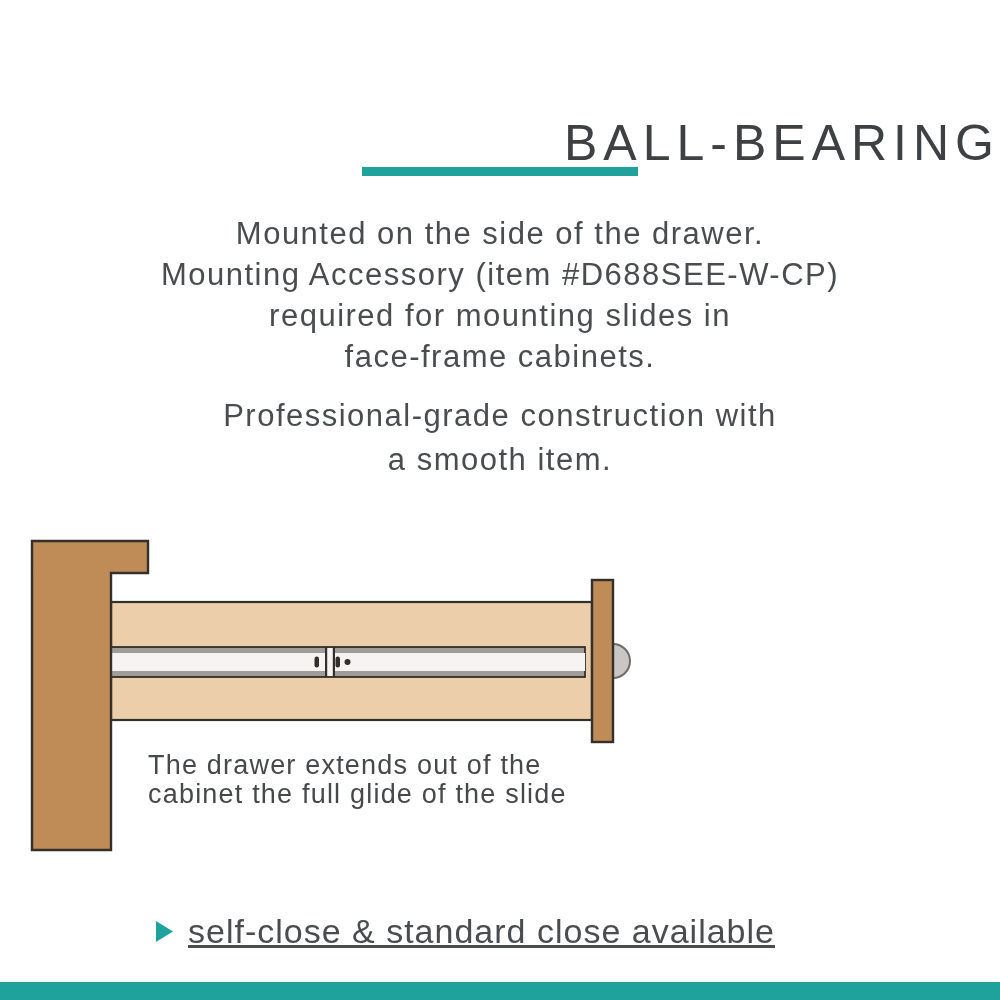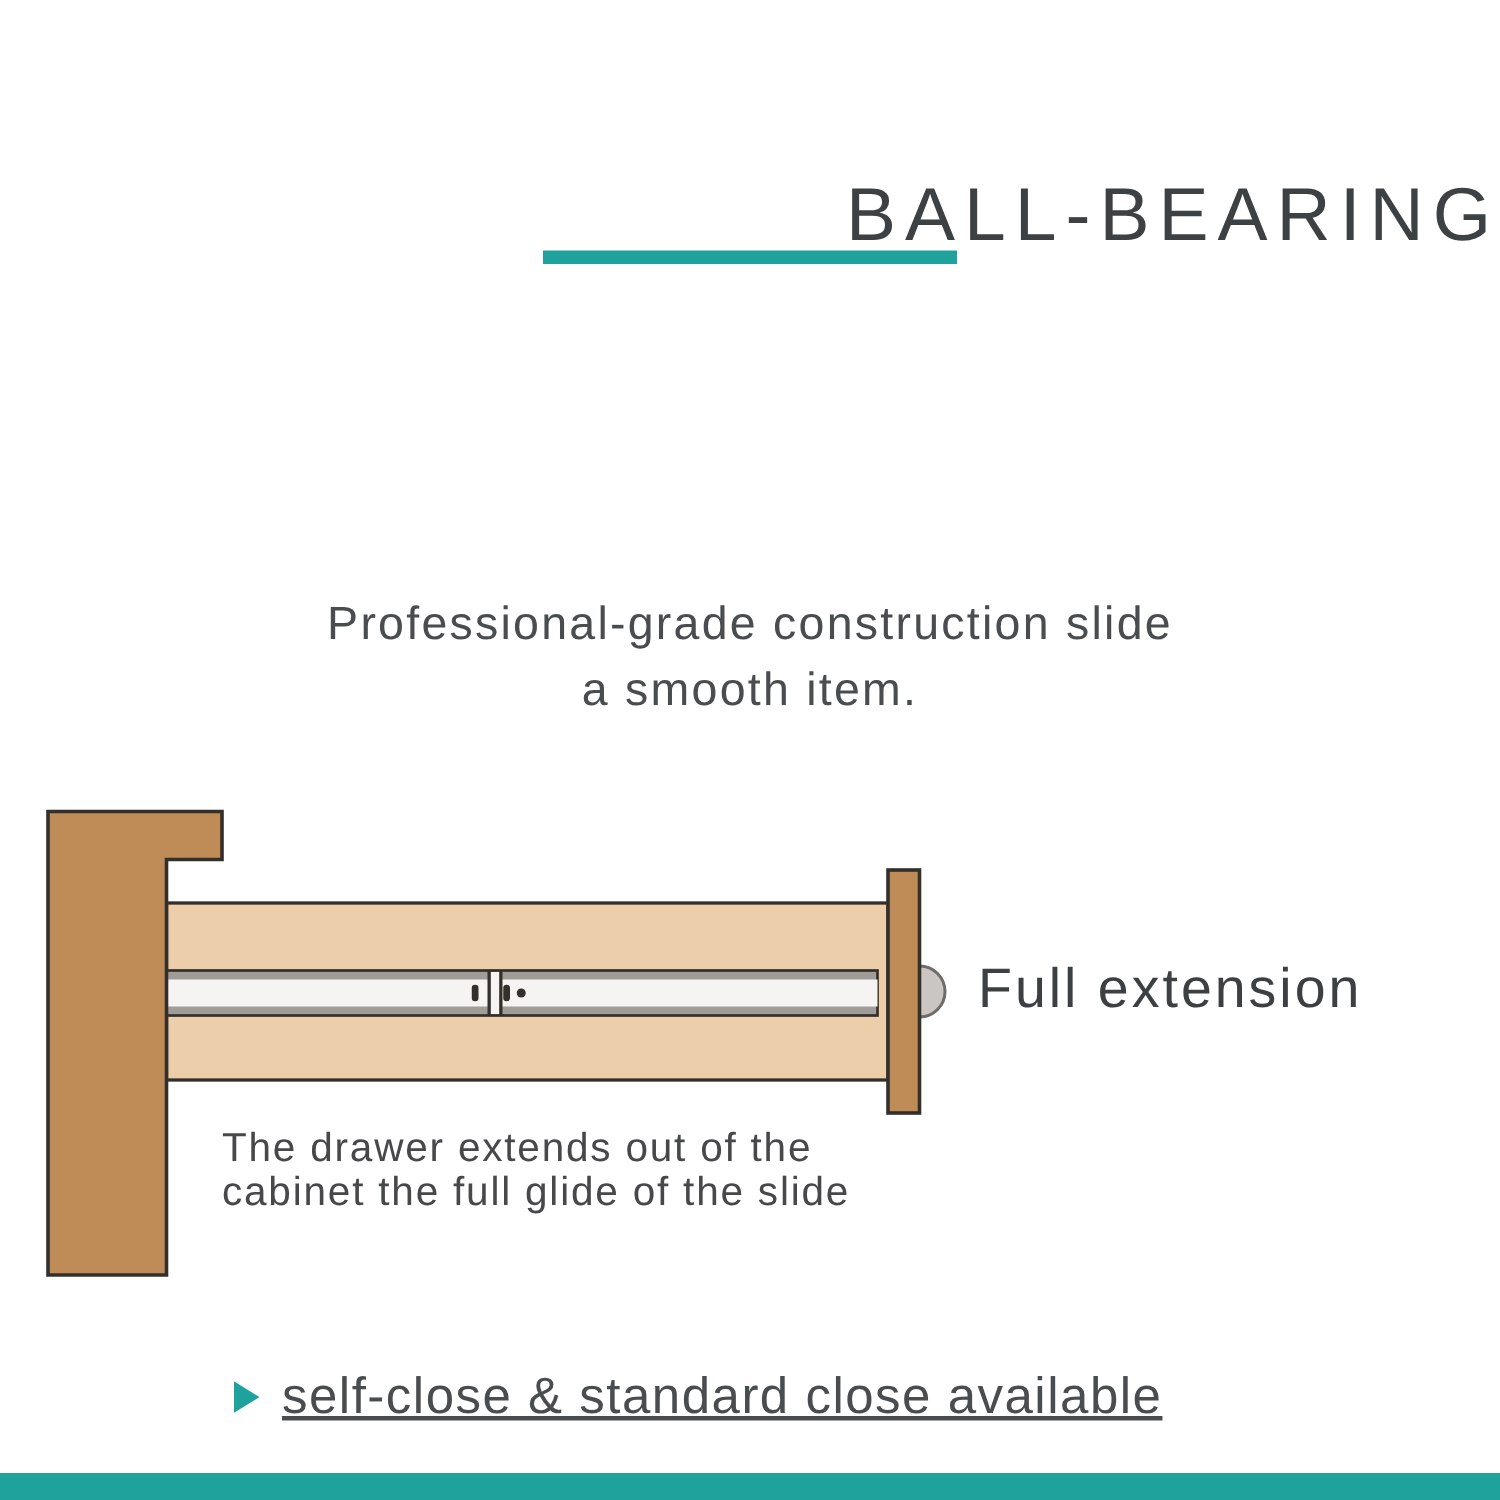--- a/index.html
+++ b/index.html
@@ -45,23 +45,29 @@
 </style>
 </head>
 <body>
 
 <div class="stage">
 
   <div class="page-title">BALL-BEARING</div>
 
   <div class="title-divider" style="background: rgb(31, 162, 155);"></div>
 
+  <div class="para para-1">
+    <div>Mounted on the side of the drawer.</div>
+    <div>Mounting Accessory (item #D688SEE-W-CP)</div>
+    <div>required for mounting slides in</div>
+    <div>face-frame cabinets.</div>
+  </div>
 
   <div class="para para-2">
-    <div>Professional-grade construction slide</div>
+    <div>Professional-grade construction with</div>
     <div>a smooth item.</div>
   </div>
 
   <svg class="diagram-svg" width="700" height="330" viewBox="0 0 700 330">
 
     <rect x="111" y="72" width="481" height="118" stroke="#332f2b" stroke-width="2.2" fill="#eccfaa"></rect>
 
     <rect x="111" y="117" width="474" height="30" stroke="#332f2b" stroke-width="1.8" fill="#a09d99"></rect>
     <rect x="111" y="123" width="474" height="18" fill="#f6f4f2"></rect>
 
@@ -73,21 +79,20 @@
     <rect x="335.5" y="126.5" width="4.5" height="11" rx="2.2" fill="#332f2b"></rect>
     <circle cx="347.5" cy="132" r="3" fill="#332f2b"></circle>
 
     <polygon points="32,11 148,11 148,43 111,43 111,320 32,320" stroke="#332f2b" stroke-width="2.4" fill="#bf8c58"></polygon>
 
     <circle cx="613" cy="131" r="17" stroke="#6e6b68" stroke-width="2" fill="#c9c6c3"></circle>
 
     <rect x="592" y="50" width="21" height="162" stroke="#332f2b" stroke-width="2.4" fill="#bf8c58"></rect>
   </svg>
 
-  <div class="full-extension-label">Full extension</div>
 
   <div class="diagram-caption">
     <div>The drawer extends out of the</div>
     <div>cabinet the full glide of the slide</div>
   </div>
 
   <div class="footer-note">
     <span class="bullet-arrow" style="background: rgb(31, 162, 155);"></span>
     <span class="footer-note-text">self-close &amp; standard close available</span>
   </div>

